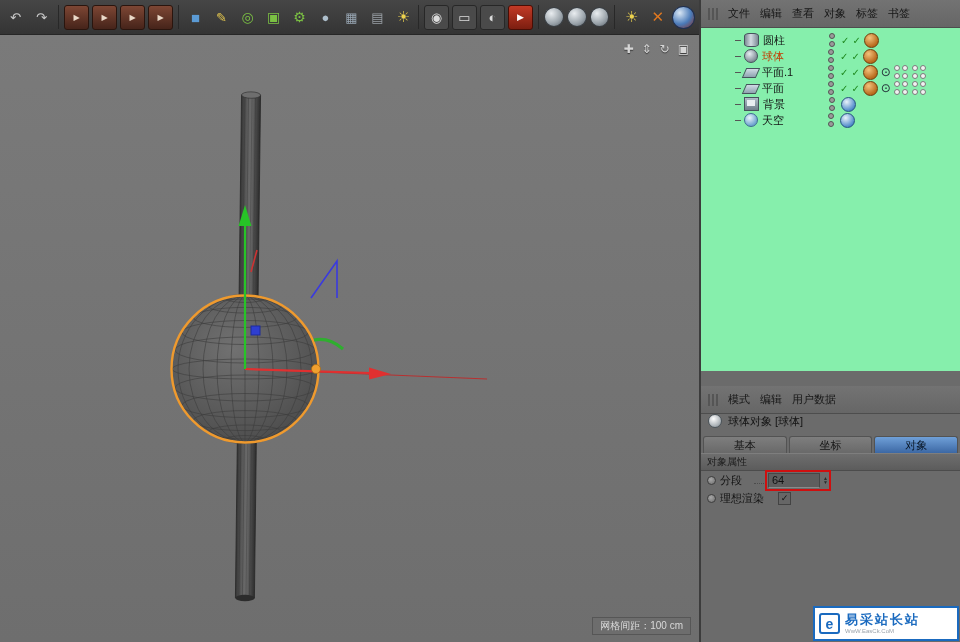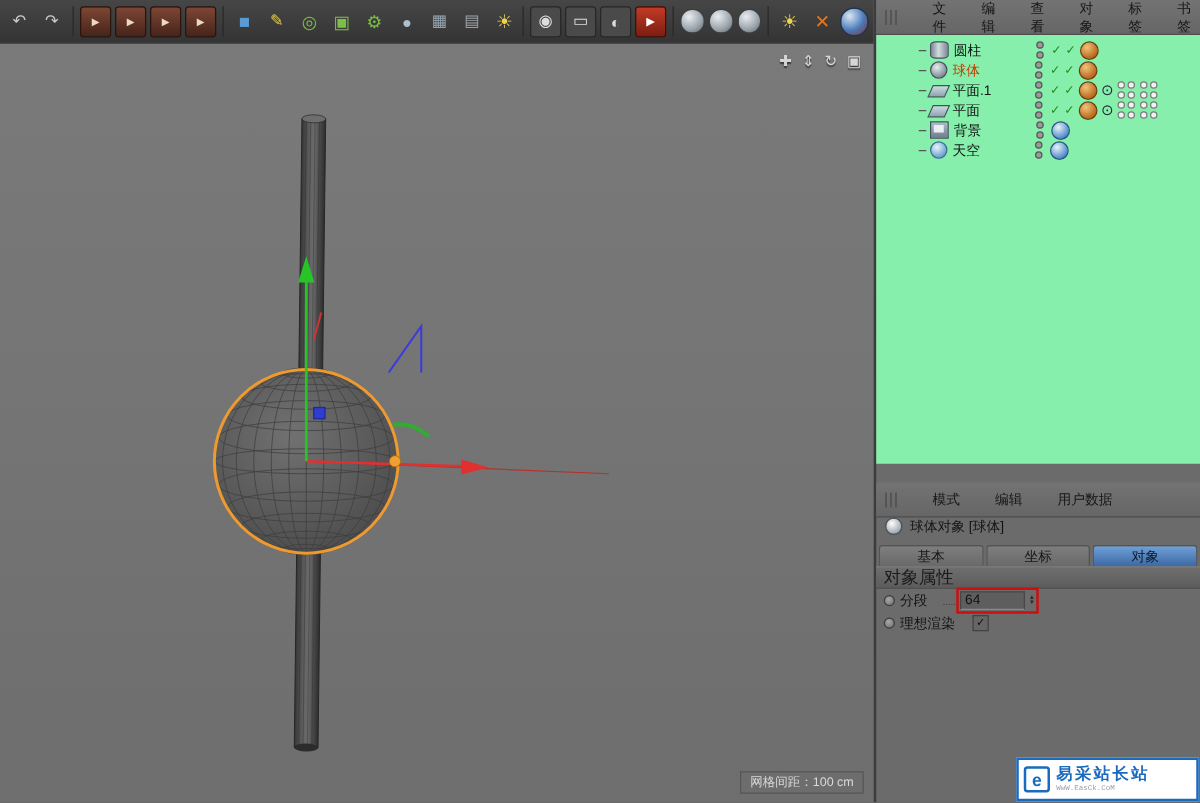--- a/index.html
+++ b/index.html
@@ -30,21 +30,21 @@
   .vp svg{position:absolute;left:0;top:0;}
   .vp-ctrl{position:absolute;top:8px;right:10px;display:flex;gap:8px;}
   .vp-ctrl span{font-size:12px;color:#d6d6d6;text-shadow:0 1px 1px #3a3a3a;cursor:pointer;line-height:12px;}
   .grid-label{position:absolute;right:8px;bottom:7px;background:#6d6d6d;border:1px solid #565656;
               padding:1px 7px;font-size:10px;color:#d9d9d9;}
 
   
   .rp{position:absolute;left:699px;top:0;width:261px;height:642px;background:#6b6b6b;border-left:2px solid #3c3c3c;box-sizing:border-box;}
   .menubar{height:27px;background:linear-gradient(#737373,#666);border-bottom:1px solid #4d4d4d;
            display:flex;align-items:center;gap:10px;padding:0 7px;font-size:11px;color:#161616;}
-  .menubar .mi{cursor:pointer;margin-left:18px;}
+  .menubar .mi{cursor:pointer;}
   .grip{width:10px;height:12px;background:repeating-linear-gradient(90deg,#555 0 2px,transparent 2px 4px);flex:0 0 auto;}
 
   
   .om-list{height:343px;background:#86efac;padding-top:4px;box-sizing:border-box;padding-left:24px;}
   .om-row{display:flex;align-items:center;height:16px;padding-left:10px;font-size:11px;color:#141414;white-space:nowrap;}
   .tick{width:6px;height:1px;background:#555;margin-right:3px;flex:0 0 auto;}
   .oic{width:13px;height:12px;margin-right:4px;flex:0 0 auto;position:relative;}
   .ic-cyl{background:linear-gradient(90deg,#7e8b96,#d2dbe1 45%,#7e8b96);border-radius:5px/3px;border:1px solid #46525c;}
   .ic-sph{border-radius:50%;background:radial-gradient(circle at 38% 32%,#e6edf2,#7c8893 75%);border:1px solid #46525c;width:12px;height:12px;}
   .ic-pln{width:12px;height:8px;margin-top:2px;background:linear-gradient(#cfdbe4,#8fa2b0);transform:skewX(-24deg);border:1px solid #46525c;}
@@ -65,42 +65,42 @@
   .tag-dots i{width:6px;height:6px;border-radius:50%;background:#f2f2f2;border:1px solid #7b7b7b;box-sizing:border-box;}
 
   
   .am{position:absolute;left:0;top:386px;width:100%;box-sizing:border-box;}
   .am-title{display:flex;gap:6px;height:22px;padding:0 7px;font-size:11px;color:#131313;}
   .am-sph{width:12px;height:12px;border-radius:50%;background:radial-gradient(circle at 38% 32%,#fdfdfd,#9aa2a8 78%);border:1px solid #4c545a;}
   .am-tabs{display:flex;padding:0 2px;height:17px;gap:2px;}
   .tab{flex:1;display:flex;align-items:center;justify-content:center;font-size:11px;color:#161616;
        background:linear-gradient(#7e7e7e,#696969);border:1px solid #535353;border-bottom:none;border-radius:3px 3px 0 0;cursor:pointer;}
   .tab.active{background:linear-gradient(#6fa0d8,#3c68a4);color:#0a1828;}
-  .am-sec{height:16px;display:flex;align-items:center;padding:0 6px;font-size:14px;color:#1b1b1b;
+  .am-sec{height:16px;display:flex;align-items:center;padding:0 6px;font-size:10px;color:#1b1b1b;
           background:linear-gradient(#6e6e6e,#5c5c5c);border-top:1px solid #7e7e7e;border-bottom:1px solid #4c4c4c;font-family:Liberation Mono, monospace;}
   .am-row{display:flex;align-items:center;height:18px;padding-left:6px;font-size:11px;color:#141414;}
   .adot{width:7px;height:7px;border-radius:50%;background:radial-gradient(circle at 40% 35%,#a8a8a8,#6c6c6c);border:1px solid #3e3e3e;margin-right:4px;flex:0 0 auto;}
   .alabel{flex:0 0 34px;}
   .alabel.wide{flex:0 0 58px;}
   .leader{width:10px;border-bottom:1px dotted #4c4c4c;height:1px;margin:5px 4px 0 0;}
   .field{display:flex;align-items:center;background:#5e5e5e;border:1px solid #474747;border-bottom-color:#8a8a8a;
          height:13px;padding:0 3px;min-width:44px;justify-content:flex-start;color:#111;}
   .stepper{display:flex;flex-direction:column;margin-left:3px;line-height:4px;font-size:5px;color:#2a2a2a;}
   .annot{outline:2px solid #cf0f0f;outline-offset:1px;display:flex;align-items:center;}
   .dropdown{flex:1;display:flex;align-items:center;background:linear-gradient(#5c5c5c,#505050);border:1px solid #404040;
             height:13px;margin-right:4px;padding:0 5px;color:#101010;justify-content:space-between;cursor:pointer;}
   .cb{width:11px;height:11px;background:#666;border:1px solid #434343;display:flex;align-items:center;justify-content:center;
       font-size:9px;color:#101010;font-weight:bold;}
 
   
   .wm{position:absolute;right:1px;bottom:1px;width:134px;height:29px;background:#fff;border:2px solid #1a6abf;
       display:flex;align-items:center;gap:5px;padding:1px 4px;box-sizing:content-box;}
   .wm-logo{width:21px;height:21px;border:2px solid #1a6abf;border-radius:3px;color:#1a6abf;font-weight:bold;
            display:flex;align-items:center;justify-content:center;font-size:14px;box-sizing:border-box;}
-  .wm-col{display:flex;flex-direction:column;line-height:1;font-family:Liberation Mono, monospace;}
+  .wm-col{display:flex;flex-direction:column;line-height:1;}
   .wm-title{font-size:13px;font-weight:bold;color:#1a6abf;letter-spacing:2px;}
   .wm-sub{font-size:6px;color:#9aa2aa;margin-top:2px;}
 </style>
 </head>
 <body>
 
 <div class="app">
 
   <div class="tb">
     <span class="tbi">↶</span>

